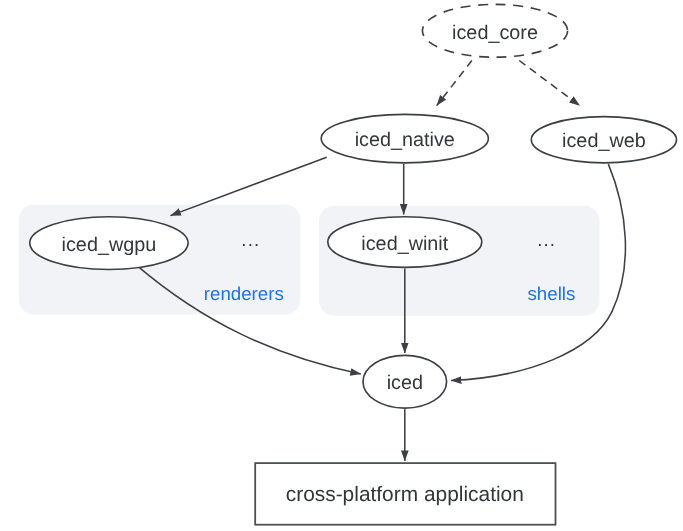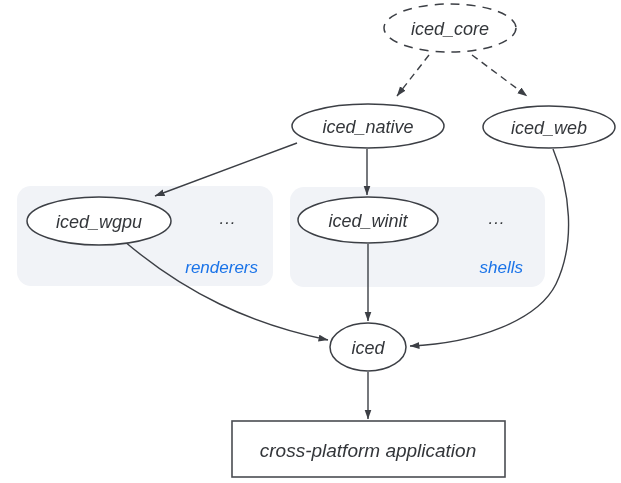--- a/index.html
+++ b/index.html
@@ -7,21 +7,20 @@
     padding: 0;
     background: #ffffff;
   }
   .canvas {
     position: relative;
     width: 621px;
     height: 483px;
     background: #ffffff;
     font-family: "Liberation Sans", sans-serif;
     overflow: hidden;
-    font-style: italic;
   }
   svg { display: block; }
   .group-box {
     fill: #f1f3f7;
     stroke: none;
   }
   .edge {
     fill: none;
     stroke: #3c3f45;
     stroke-width: 1.4;

